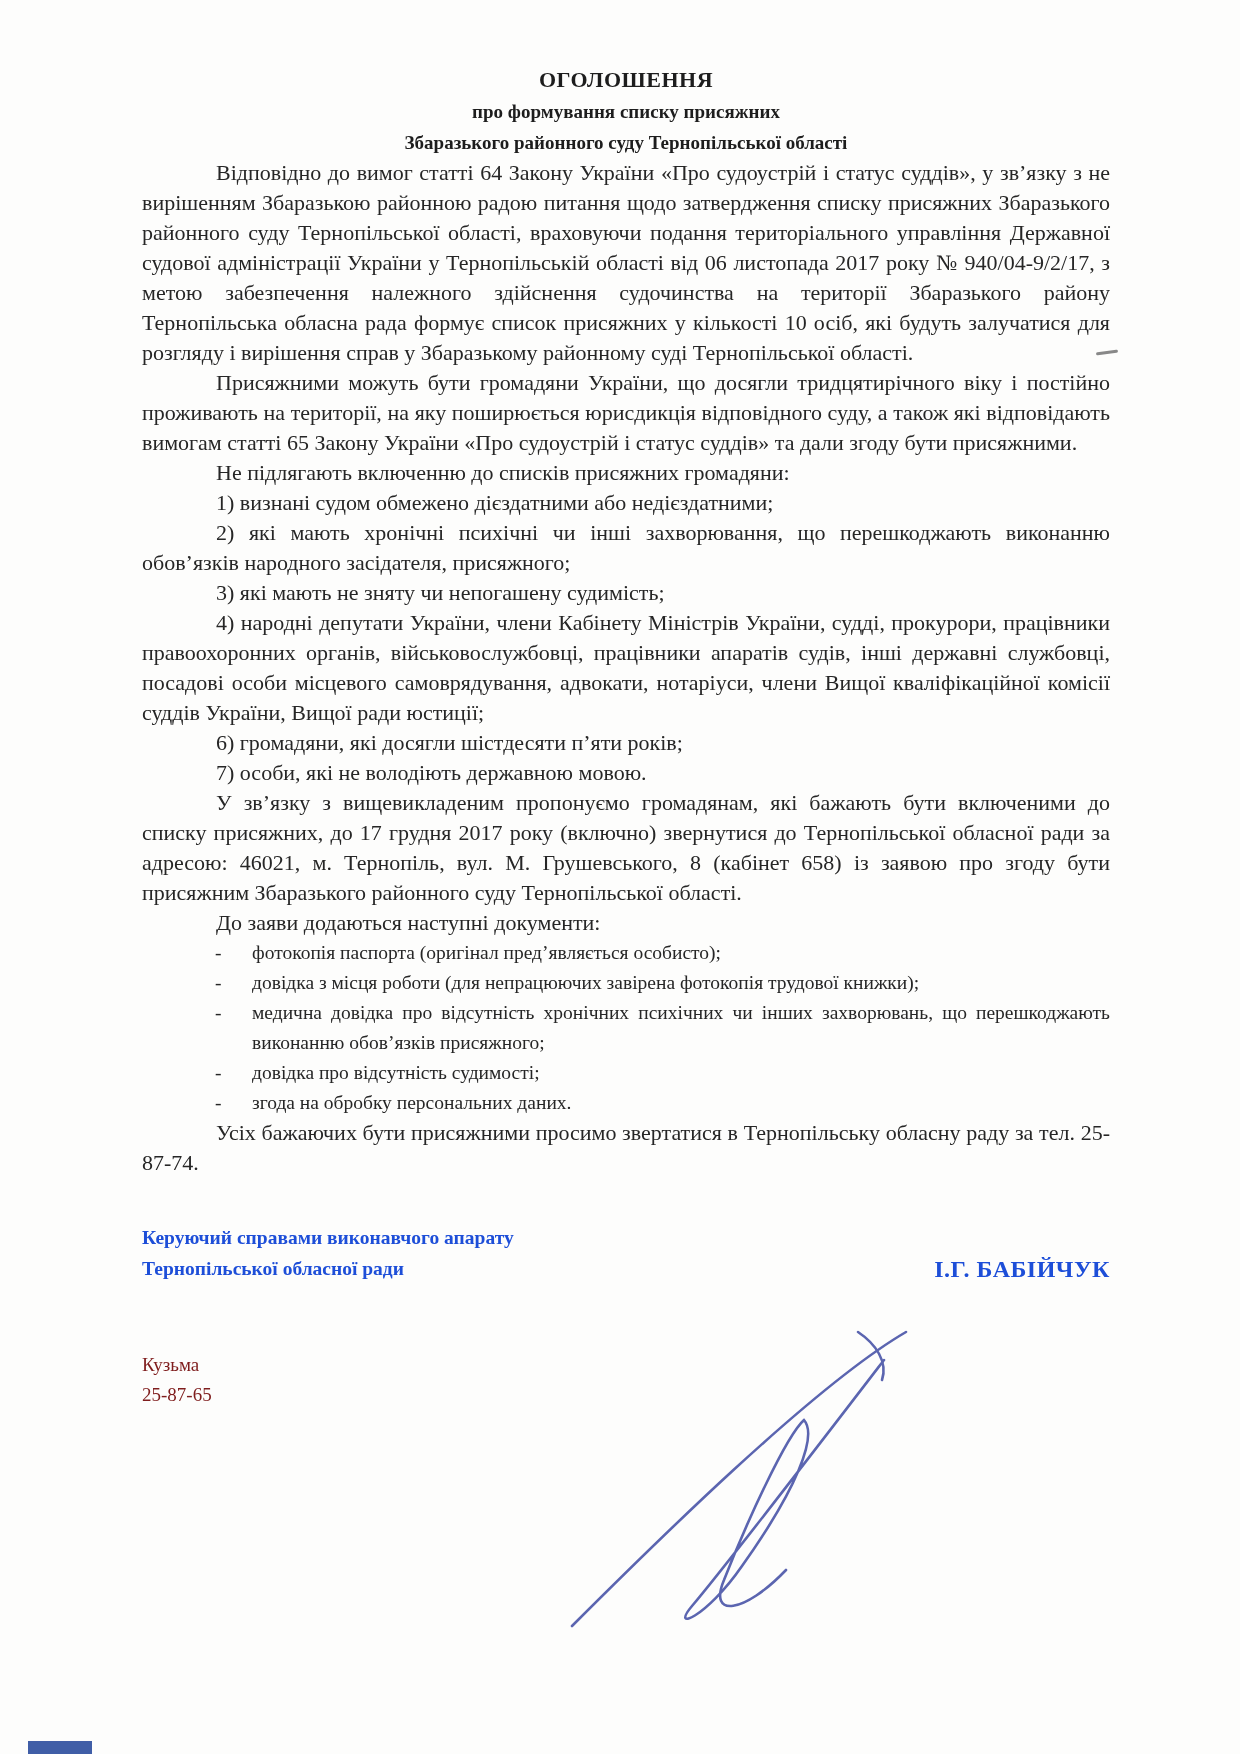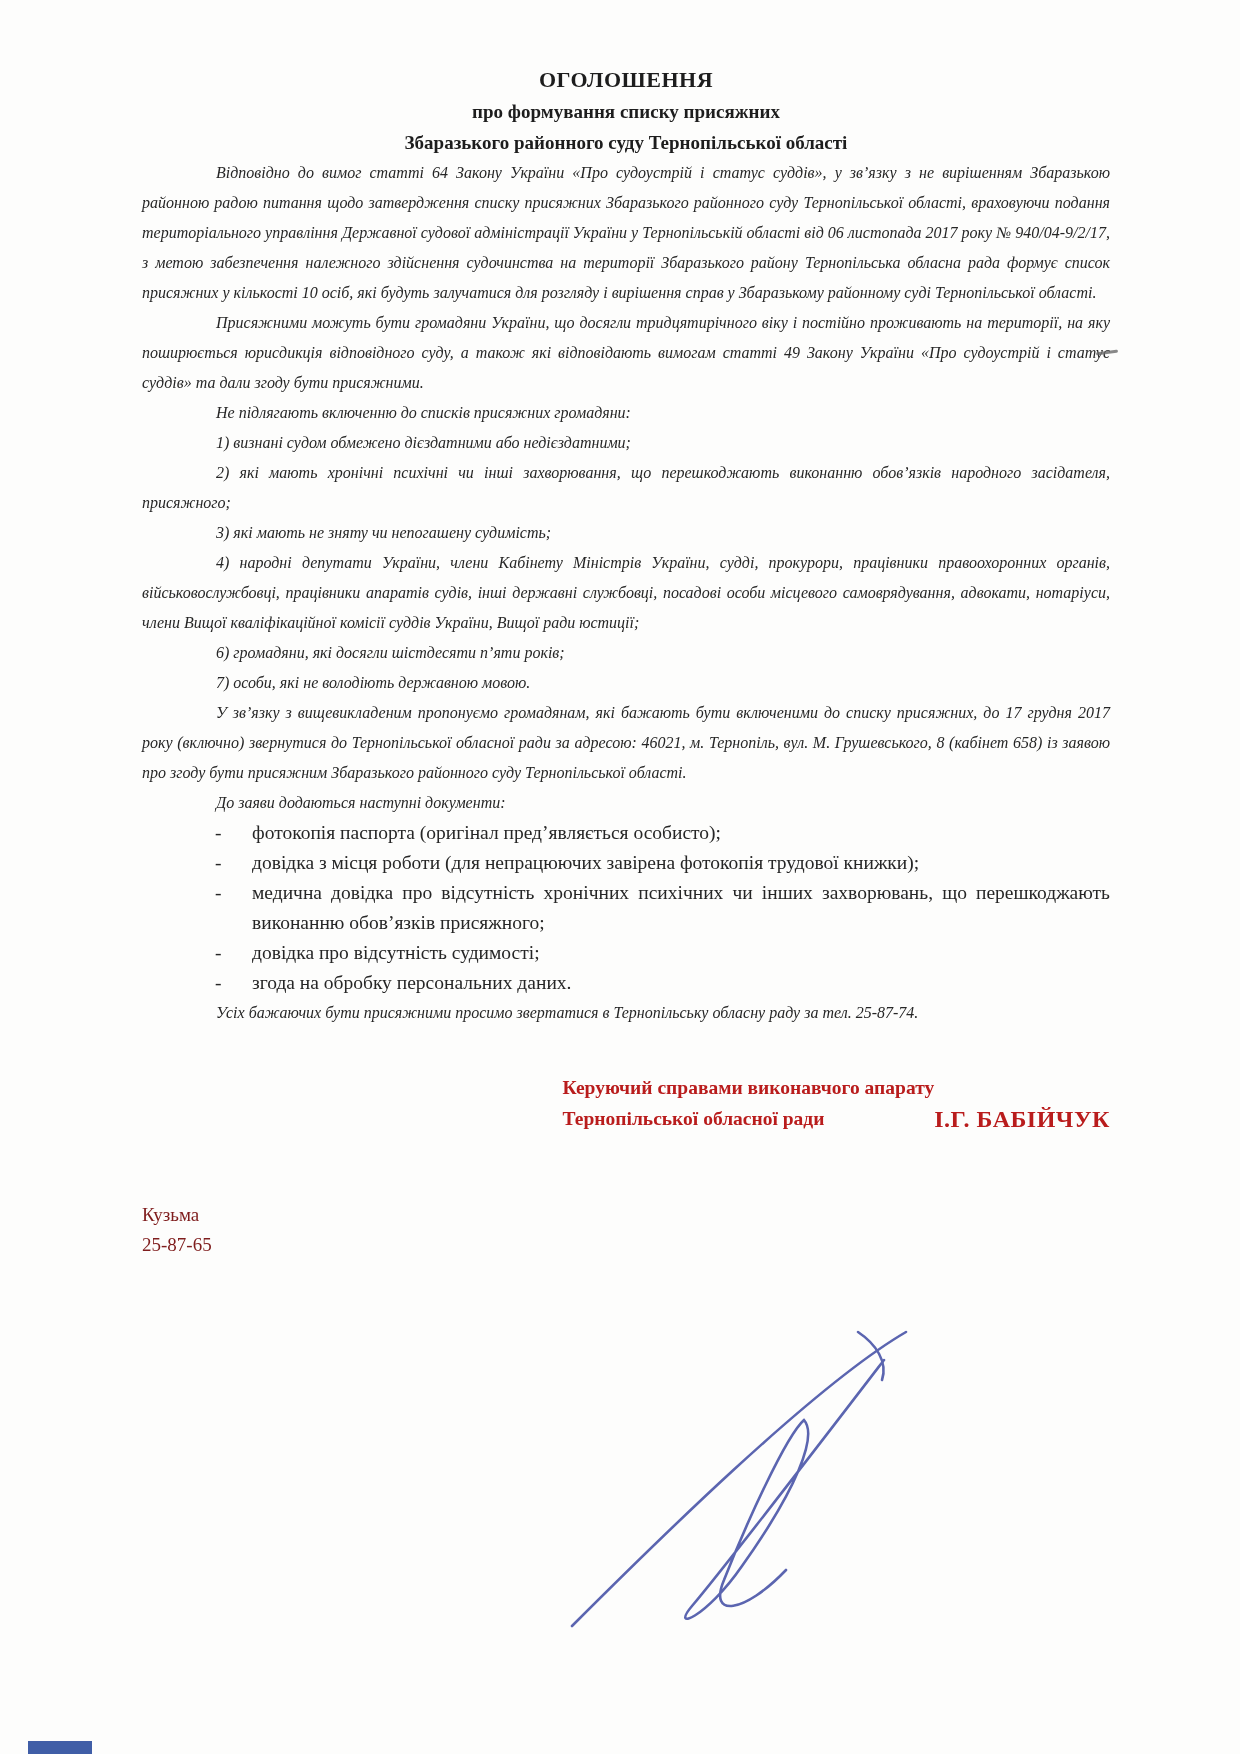--- a/index.html
+++ b/index.html
@@ -32,25 +32,24 @@
     font-size: 22px;
     line-height: 32px;
     letter-spacing: 0.5px;
   }
   .title-sub {
     font-size: 19px;
     line-height: 31px;
   }
   p.para {
     margin: 0;
-    font-size: 16px;
+    font-size: 22px;
     line-height: 30px;
     text-align: justify;
     text-indent: 74px;
-    font-style: italic;
   }
   .mt-para { margin-top: 14px; }
   .mt-section { margin-top: 24px; }
   .mt-big { margin-top: 36px; }
   .mt-docs { margin-top: 48px; }
   .mt-close { margin-top: 40px; }
   .doc-list {
     margin: 0 0 0 73px;
     padding: 0;
   }
@@ -63,24 +62,24 @@
     width: 37px;
     flex: 0 0 37px;
   }
   .doc-item .doc-text {
     flex: 1;
     text-align: justify;
   }
   .signature-row {
     margin-top: 44px;
     display: flex;
-    justify-content: flex-end;
+    justify-content: space-between;
     align-items: flex-end;
     font-weight: bold;
-    color: #b91c1c;
+    color: #1d4ed8;
   }
   .signature-position {
     font-size: 19.5px;
     line-height: 31px;
   }
   .signature-name {
     font-size: 24px;
     letter-spacing: 0.5px;
     padding-bottom: 1px;
   }
@@ -128,21 +127,21 @@
   <div class="content">
 
     <div class="title-block">
       <div class="title-main">ОГОЛОШЕННЯ</div>
       <div class="title-sub">про формування списку присяжних</div>
       <div class="title-sub">Збаразького районного суду Тернопільської області</div>
     </div>
 
     <p class="para mt-section">Відповідно до вимог статті 64 Закону України «Про судоустрій і статус суддів», у зв’язку з не вирішенням Збаразькою районною радою питання щодо затвердження списку присяжних Збаразького районного суду Тернопільської області, враховуючи подання територіального управління Державної судової адміністрації України у Тернопільській області від 06 листопада 2017 року № 940/04-9/2/17, з метою забезпечення належного здійснення судочинства на території Збаразького району Тернопільська обласна рада формує список присяжних у кількості 10 осіб, які будуть залучатися для розгляду і вирішення справ у Збаразькому районному суді Тернопільської області.</p>
 
-    <p class="para mt-para">Присяжними можуть бути громадяни України, що досягли тридцятирічного віку і постійно проживають на території, на яку поширюється юрисдикція відповідного суду, а також які відповідають вимогам статті 49 Закону України «Про судоустрій і статус суддів» та дали згоду бути присяжними.</p>
+    <p class="para mt-para">Присяжними можуть бути громадяни України, що досягли тридцятирічного віку і постійно проживають на території, на яку поширюється юрисдикція відповідного суду, а також які відповідають вимогам статті 65 Закону України «Про судоустрій і статус суддів» та дали згоду бути присяжними.</p>
 
     <p class="para mt-para">Не підлягають включенню до списків присяжних громадяни:</p>
     <p class="para">1) визнані судом обмежено дієздатними або недієздатними;</p>
     <p class="para">2) які мають хронічні психічні чи інші захворювання, що перешкоджають виконанню обов’язків народного засідателя, присяжного;</p>
     <p class="para">3) які мають не зняту чи непогашену судимість;</p>
     <p class="para">4) народні депутати України, члени Кабінету Міністрів України, судді, прокурори, працівники правоохоронних органів, військовослужбовці, працівники апаратів судів, інші державні службовці, посадові особи місцевого самоврядування, адвокати, нотаріуси, члени Вищої кваліфікаційної комісії суддів України, Вищої ради юстиції;</p>
     <p class="para">6) громадяни, які досягли шістдесяти п’яти років;</p>
     <p class="para">7) особи, які не володіють державною мовою.</p>
 
     <p class="para mt-big">У зв’язку з вищевикладеним пропонуємо громадянам, які бажають бути включеними до списку присяжних, до 17 грудня 2017 року (включно) звернутися до Тернопільської обласної ради за адресою: 46021, м. Тернопіль, вул. М. Грушевського, 8 (кабінет 658) із заявою про згоду бути присяжним Збаразького районного суду Тернопільської області.</p>

